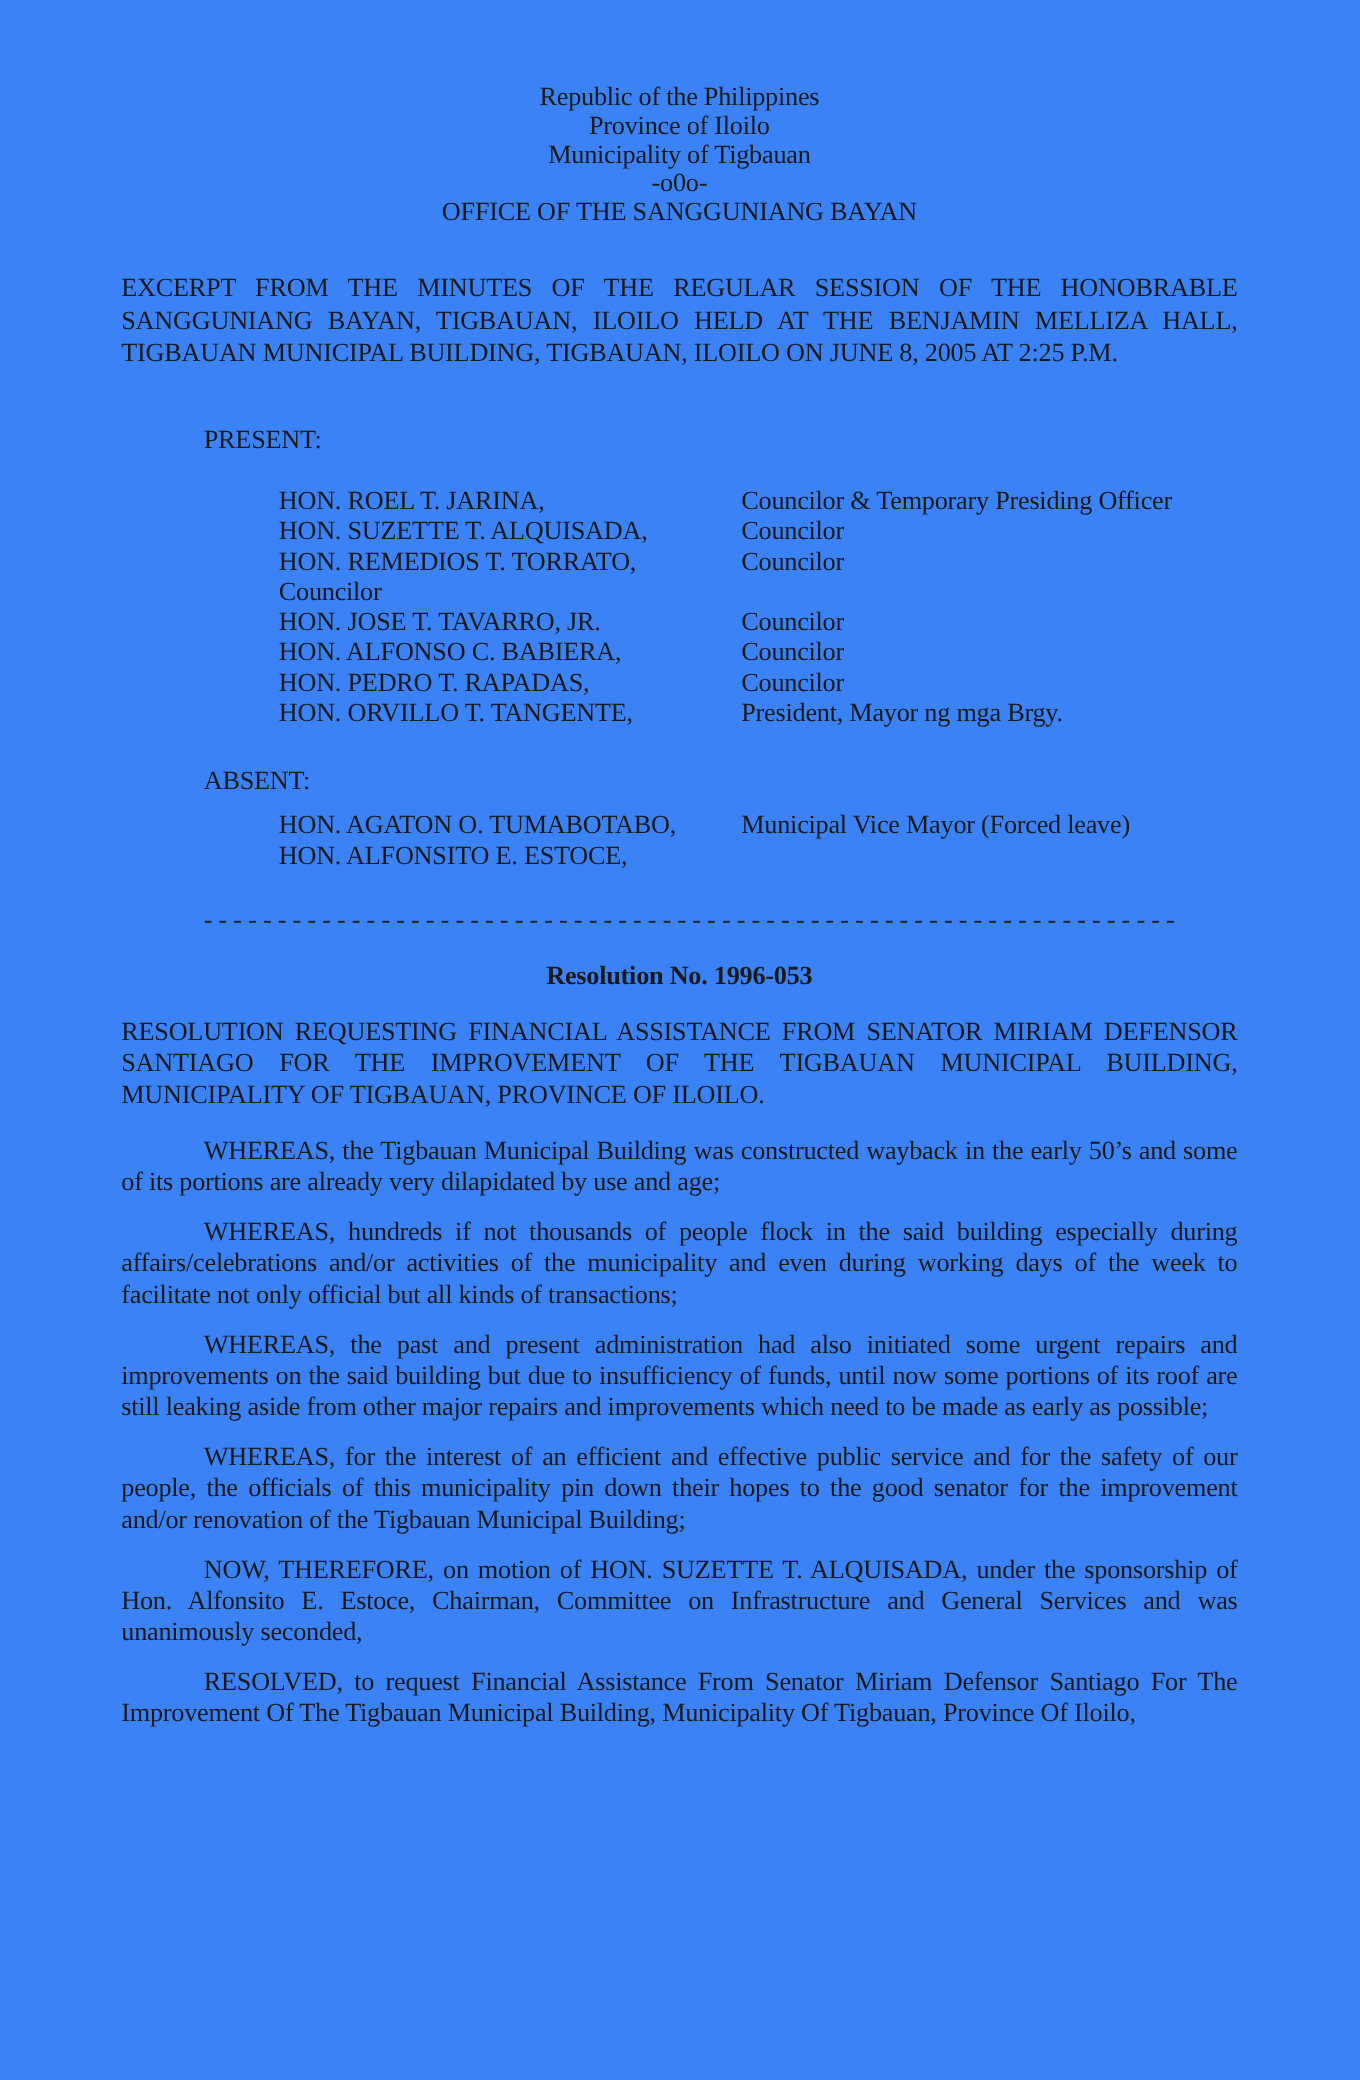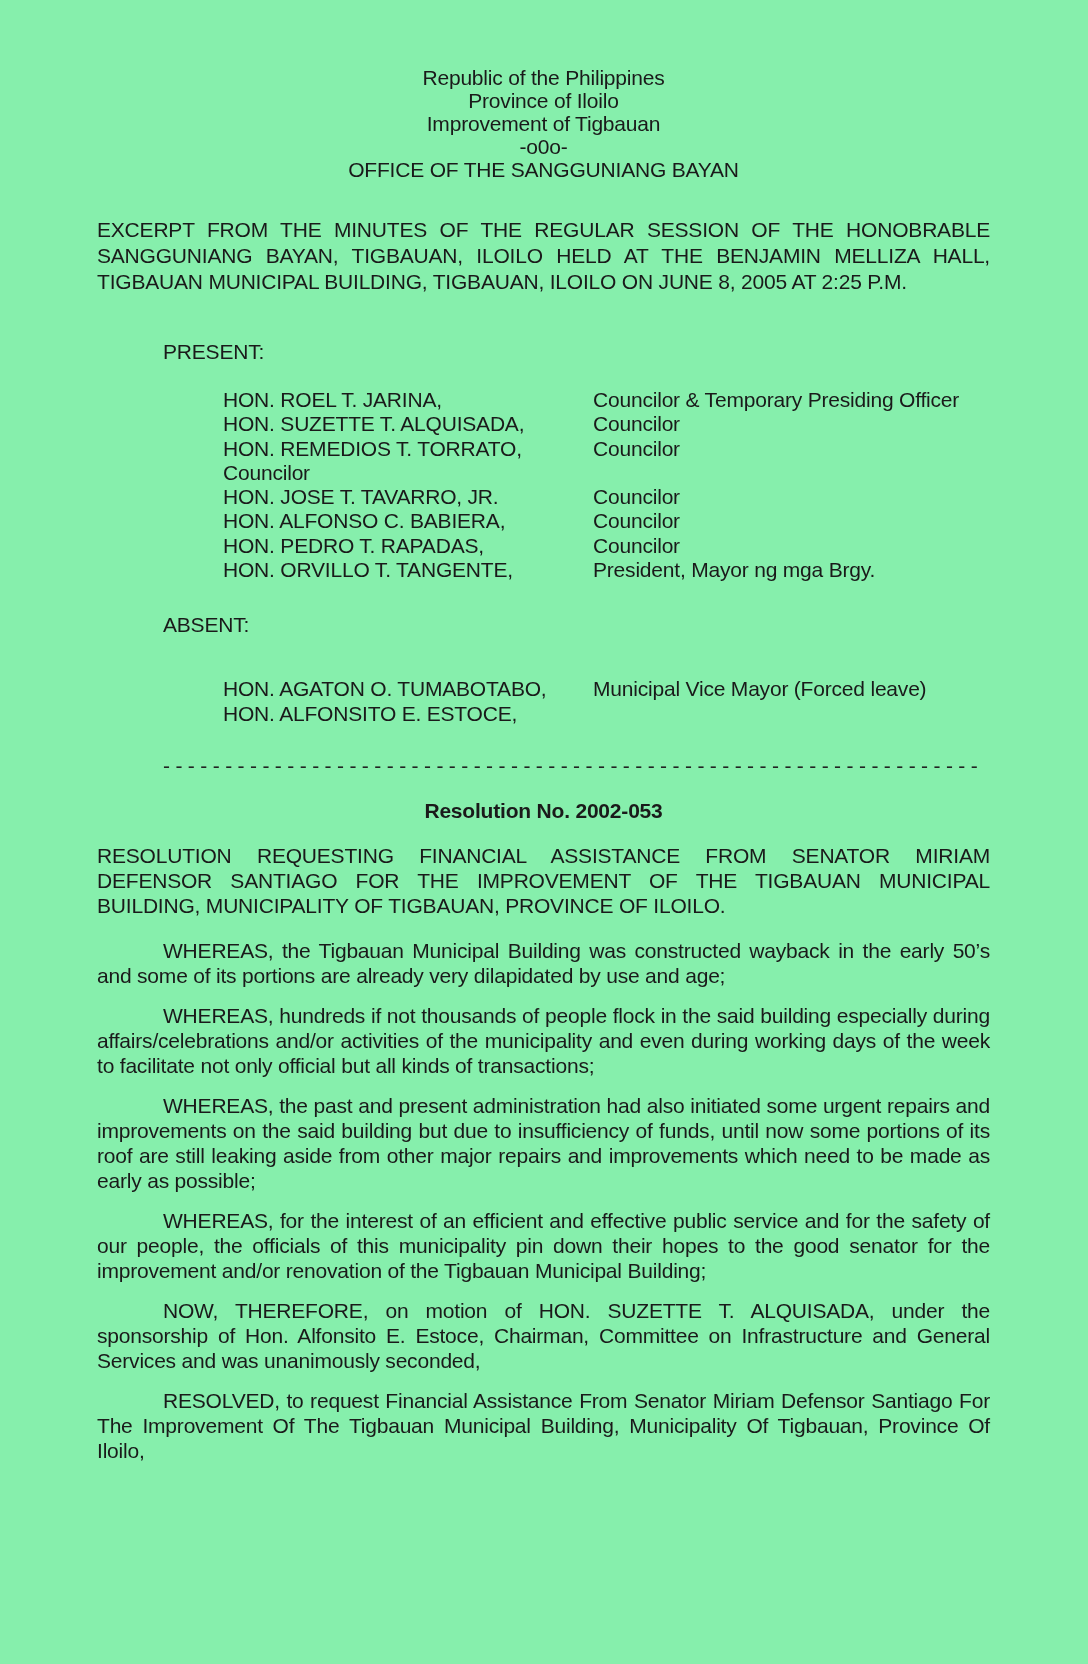--- a/index.html
+++ b/index.html
@@ -3,23 +3,23 @@
 <meta charset="utf-8">
 <style>
   * { margin: 0; padding: 0; box-sizing: border-box; }
   html, body { background: #ffffff; }
   body { width: 1088px; }
 
   .page {
     position: relative;
     width: 1088px;
     height: 1664px;
-    background: #86efac;
+    background: #3b82f6;
     color: #1a1a1a;
-    font-family: Liberation Sans, sans-serif;
+    font-family: Liberation Serif, serif;
     font-size: 21px;
     letter-spacing: -0.2px;
     padding: 66px 98px 0 97px;
     overflow: hidden;
   }
 
   .doc-header {
     text-align: center;
     line-height: 23px;
   }
@@ -36,21 +36,21 @@
     margin-left: 66px;
     line-height: 25px;
   }
   .section-label.absent { margin-top: 30px; }
 
   .attendee-list {
     margin-top: 24px;
     margin-left: 126px;
     line-height: 24.3px;
   }
-  .attendee-list.absent { margin-top: 40px; }
+  .attendee-list.absent { margin-top: 10px; }
 
   .attendee-row { display: flex; }
   .attendee-name { width: 370px; flex: 0 0 370px; white-space: nowrap; }
   .attendee-position { flex: 1; white-space: nowrap; }
 
   .dashed-separator {
     margin-top: 28px;
     margin-left: 66px;
     line-height: 23px;
     white-space: nowrap;
@@ -80,21 +80,21 @@
   .body-para.first { margin-top: 20px; }
 </style>
 </head>
 <body>
 
 <div class="page">
 
   <div class="doc-header">
     <div>Republic of the Philippines</div>
     <div>Province of Iloilo</div>
-    <div>Improvement of Tigbauan</div>
+    <div>Municipality of Tigbauan</div>
     <div>-o0o-</div>
     <div>OFFICE OF THE SANGGUNIANG BAYAN</div>
   </div>
 
   <p class="excerpt-para">EXCERPT FROM THE MINUTES OF THE REGULAR SESSION OF THE HONOBRABLE SANGGUNIANG BAYAN, TIGBAUAN, ILOILO HELD AT THE BENJAMIN MELLIZA HALL, TIGBAUAN MUNICIPAL BUILDING, TIGBAUAN, ILOILO ON JUNE 8, 2005 AT 2:25 P.M.</p>
 
   <div class="section-label">PRESENT:</div>
 
   <div class="attendee-list">
     <div class="attendee-row">
@@ -137,21 +137,21 @@
       <span class="attendee-name">HON. AGATON O. TUMABOTABO,</span>
       <span class="attendee-position">Municipal Vice Mayor (Forced leave)</span>
     </div>
     <div class="attendee-row">
       <span class="attendee-name">HON. ALFONSITO E. ESTOCE,</span>
     </div>
   </div>
 
   <div class="dashed-separator">- - - - - - - - - - - - - - - - - - - - - - - - - - - - - - - - - - - - - - - - - - - - - - - - - - - - - - - - - - - - - - - - - -</div>
 
-  <div class="resolution-no">Resolution No. 2002-053</div>
+  <div class="resolution-no">Resolution No. 1996-053</div>
 
   <p class="resolution-title">RESOLUTION REQUESTING FINANCIAL ASSISTANCE FROM SENATOR MIRIAM DEFENSOR SANTIAGO FOR THE IMPROVEMENT OF THE TIGBAUAN MUNICIPAL BUILDING, MUNICIPALITY OF TIGBAUAN, PROVINCE OF ILOILO.</p>
 
   <p class="body-para first">WHEREAS, the Tigbauan Municipal Building was constructed wayback in the early 50’s and some of its portions are already very dilapidated by use and age;</p>
   <p class="body-para">WHEREAS, hundreds if not thousands of people flock in the said building especially during affairs/celebrations and/or activities of the municipality and even during working days of the week to facilitate not only official but all kinds of transactions;</p>
   <p class="body-para">WHEREAS, the past and present administration had also initiated some urgent repairs and improvements on the said building but due to insufficiency of funds, until now some portions of its roof are still leaking aside from other major repairs and improvements which need to be made as early as possible;</p>
   <p class="body-para">WHEREAS, for the interest of an efficient and effective public service and for the safety of our people, the officials of this municipality pin down their hopes to the good senator for the improvement and/or renovation of the Tigbauan Municipal Building;</p>
   <p class="body-para">NOW, THEREFORE, on motion of HON. SUZETTE T. ALQUISADA, under the sponsorship of Hon. Alfonsito E. Estoce, Chairman, Committee on Infrastructure and General Services and was unanimously seconded,</p>
   <p class="body-para">RESOLVED, to request Financial Assistance From Senator Miriam Defensor Santiago For The Improvement Of The Tigbauan Municipal Building, Municipality Of Tigbauan, Province Of Iloilo,</p>
 

